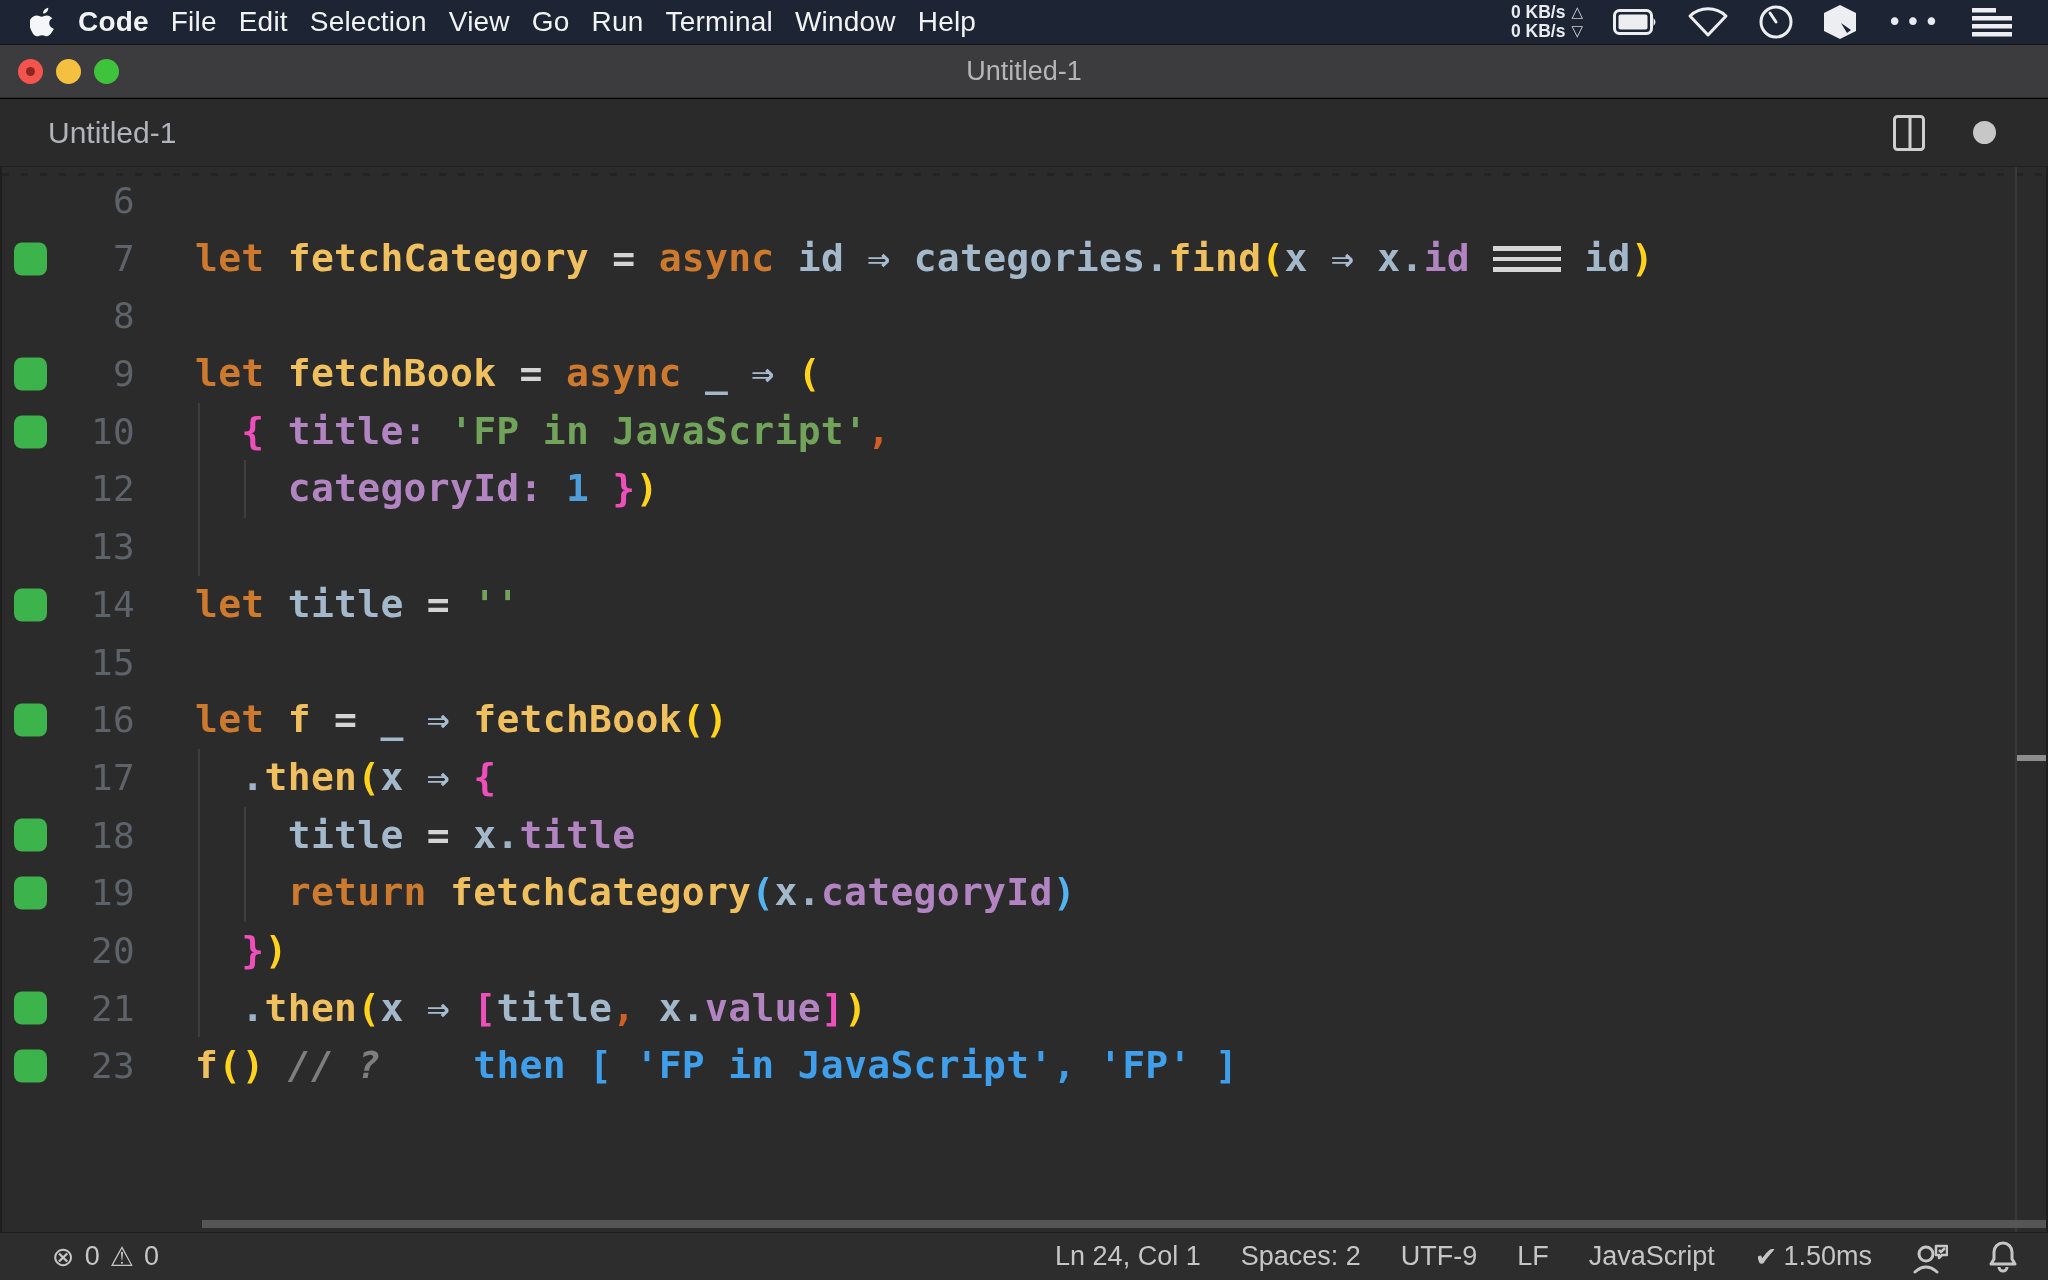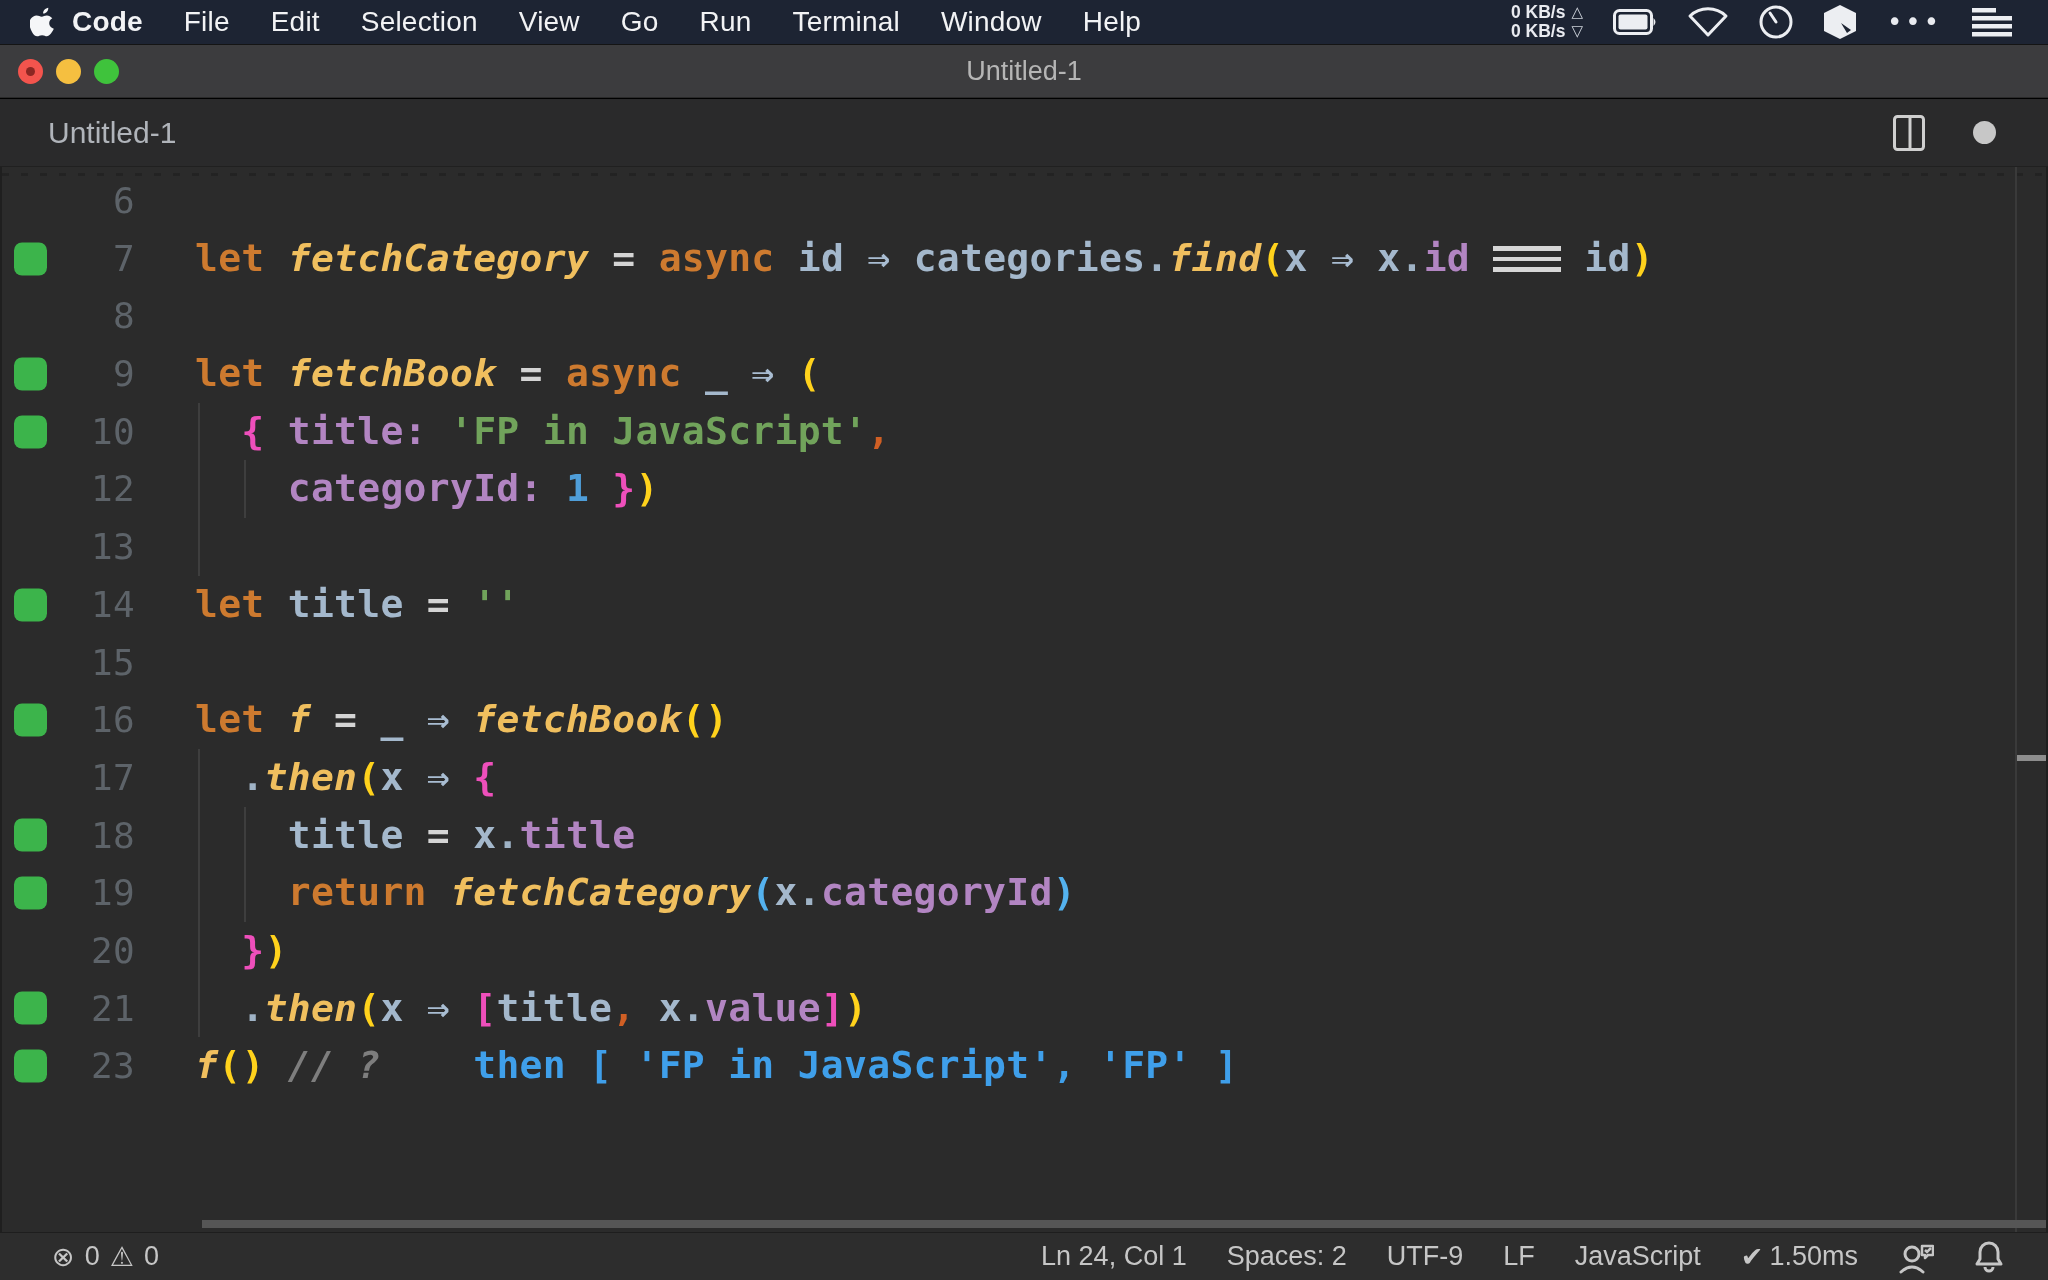--- a/index.html
+++ b/index.html
@@ -10,21 +10,21 @@
     -webkit-font-smoothing:antialiased;
   }
 
   
   .menubar {
     position:absolute; top:0; left:0; width:2048px; height:44px;
     background:#1d2433; color:#f2f3f5; display:flex; align-items:center;
     font-size:28px; padding:0 36px 0 30px;
   }
   .menubar .apple { width:26px; margin-right:8px; display:flex; align-items:center; }
-  .menu-items { display:flex; align-items:center; gap:41px; margin-left:8px; }
+  .menu-items { display:flex; align-items:center; gap:22px; margin-left:14px; }
   .menu-item { cursor:default; letter-spacing:.2px; }
   .menu-item.app { font-weight:700; }
   .menubar-right { margin-left:auto; display:flex; align-items:center; gap:30px; color:#e9ebf0; }
   .net { text-align:right; font-size:17.5px; line-height:19px; font-weight:700; display:flex; flex-direction:column; }
   .net .row { display:flex; align-items:flex-start; gap:6px; justify-content:flex-end; }
   .net .tri { font-size:15px; font-weight:400; font-family:"DejaVu Sans", sans-serif; color:#cdd2da;}
   .mb-icon { display:flex; align-items:center; }
   .dots { font-size:26px; letter-spacing:3px; font-family:"DejaVu Sans", sans-serif; }
 
   
@@ -64,21 +64,21 @@
   .line { position:relative; height:57.7px; line-height:57.7px; white-space:pre; padding-left:193px; }
   .lnum {
     position:absolute; left:0; top:0; width:133px; text-align:right;
     color:#5d6369; font-size:36px; font-weight:400;
   }
   .marker {
     position:absolute; left:12px; top:50%; transform:translateY(-50%);
     width:33px; height:33px; border-radius:8px; background:var(--c-marker);
   }
   .guide { position:absolute; top:0; bottom:0; width:2px; background:#3e3e3e; }
-  .tk-kw{color:var(--c-kw);} .tk-fn{color:var(--c-fn);font-style:italic;} .tk-var{color:var(--c-var);}
+  .tk-kw{color:var(--c-kw);} .tk-fn{color:var(--c-fn);} .tk-var{color:var(--c-var);}
   .tk-prop{color:var(--c-prop);} .tk-str{color:var(--c-str);} .tk-num{color:var(--c-num);}
   .tk-op{color:var(--c-op);} .tk-dot{color:var(--c-dot);} .tk-ar{color:var(--c-ar);}
   .tk-b1{color:var(--c-b1);} .tk-b2{color:var(--c-b2);} .tk-b3{color:var(--c-b3);}
   .tk-comma{color:var(--c-comma);} .tk-pl{color:var(--c-pl);}
   .tk-cm{color:var(--c-cm); font-style:italic;}
   .tk-out{color:var(--c-out);}
   .tk-eq3{ display:inline-block; width:68px; height:26px; vertical-align:-1px;
     background:linear-gradient(to bottom, var(--c-eq3) 0 18%, transparent 18% 41%, var(--c-eq3) 41% 59%, transparent 59% 82%, var(--c-eq3) 82% 100%);
     color:transparent; overflow:hidden; font-size:0;
   }
@@ -87,21 +87,21 @@
   .hscrollbar { position:absolute; left:200px; right:0; bottom:4px; height:8px; background:#565656; }
 
   
   .statusbar {
     position:absolute; top:1232px; left:0; width:2048px; height:48px;
     background:#2d2d2d; border-top:1px solid #1e1e1e;
     display:flex; align-items:center; color:#c6c6c6; font-size:27px;
   }
   .sb-left { display:flex; align-items:center; gap:10px; padding-left:52px; }
   .sb-glyph { font-family:"DejaVu Sans", sans-serif; font-size:27px; }
-  .sb-right { margin-left:auto; display:flex; align-items:center; gap:40px; padding-right:44px; }
+  .sb-right { margin-left:auto; display:flex; align-items:center; gap:40px; padding-right:30px; }
   .sb-item { cursor:default; white-space:nowrap; }
   .sb-perf { display:flex; align-items:center; gap:6px; }
   .sb-icon { display:flex; align-items:center; }
   svg { display:block; }
 </style>
 </head>
 <body style="--c-kw: #cd7a2f; --c-fn: #f0bf5e; --c-var: #a4b8cc; --c-prop: #b285c2; --c-str: #71a35b; --c-num: #4f9ed9; --c-op: #d4d4d4; --c-dot: #9fb3c6; --c-ar: #a9bdd2; --c-b1: #ffd21c; --c-b2: #ee4fbb; --c-b3: #54b2ef; --c-comma: #d05f24; --c-cm: #7e7e7e; --c-out: #3f9fea; --c-pl: #c8d0da; --c-eq3: #d6d6d6; --c-marker: #3cb44b;">
 
 <div class="menubar">
   <span class="apple">

